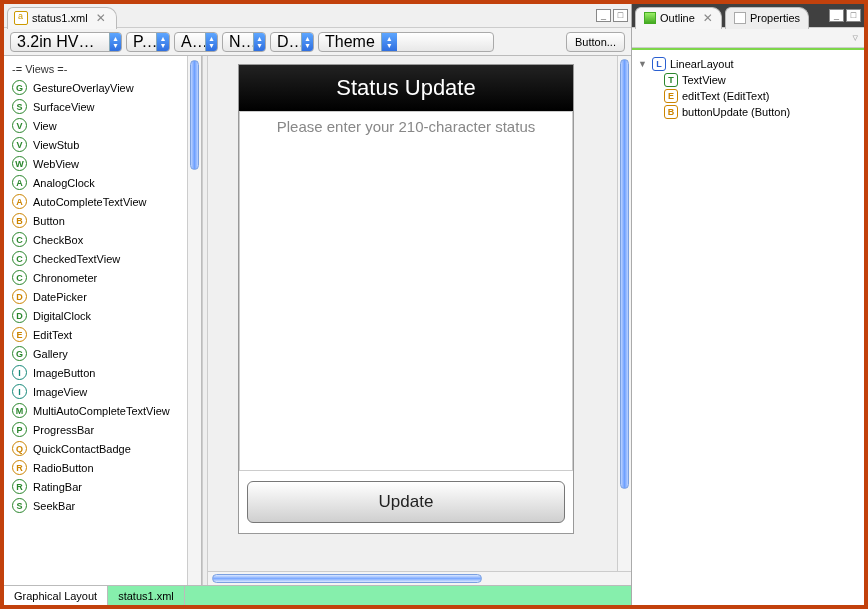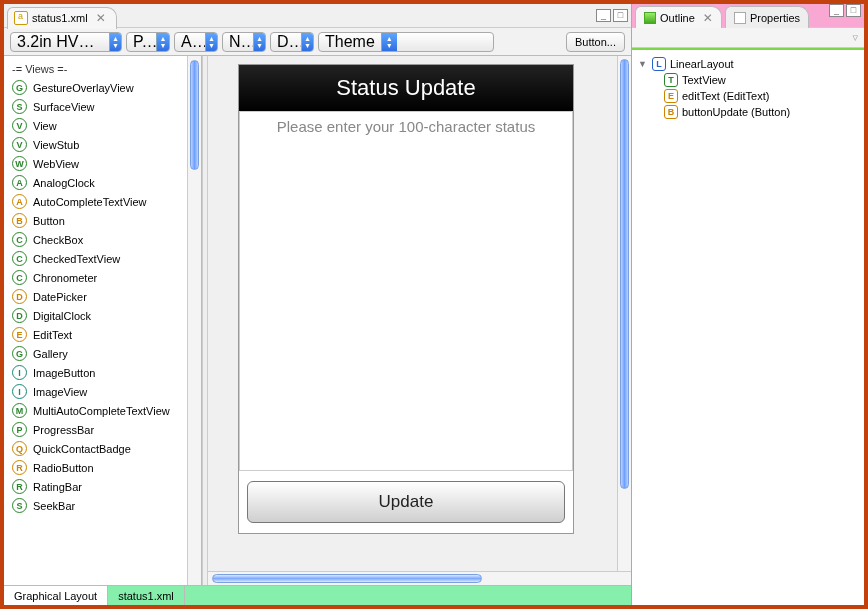--- a/index.html
+++ b/index.html
@@ -53,21 +53,21 @@
   .canvas-area .scrollbar { position: absolute; right: 0; top: 0; bottom: 0; }
   .canvas-area .scrollbar .thumb { top: 3px; height: 430px; }
   .h-scroll { height: 14px; border-top: 1px solid #ccc; background: #f4f4f4; position: relative; }
   .h-scroll .thumb { position: absolute; top: 2px; bottom: 2px; left: 4px; width: 270px; border-radius: 6px; background: linear-gradient(#dbe8ff,#7eaaff,#dbe8ff); border: 1px solid #7aa0e0; }
 
   .bottom-tabs { display: flex; height: 20px; border-top: 1px solid #bbb; background: #86efac; }
   .bottom-tab { padding: 2px 10px; border-right: 1px solid #bbb; font-size: 11px; display: flex; align-items: center; }
   .bottom-tab.active { background: #fff; }
 
   
-  .outline-tab-row { display: flex; height: 24px; border-bottom: 1px solid #ccc; background: #f9a8d4; }
+  .outline-tab-row { display: flex; align-items: center; height: 24px; border-bottom: 1px solid #ccc; background: #404040; }
   .outline-tab { display: flex; align-items: center; gap: 4px; padding: 2px 8px; border: 1px solid #bbb; border-bottom: none; border-top-left-radius: 6px; border-top-right-radius: 10px; background: #f6f6f6; margin-left: 3px; height: 22px; position: relative; top: 2px; font-size: 11px; }
   .outline-icon { width: 12px; height: 12px; display: inline-block; }
   .outline-icon.out { background: linear-gradient(#9e6,#4a2); border: 1px solid #4a2; }
   .outline-icon.prop { background: #fff; border: 1px solid #aaa; }
   .outline-tools { height: 20px; display: flex; align-items: center; justify-content: flex-end; padding: 0 6px; border-bottom: 1px solid #ccc; }
   .tree { padding: 6px 6px; font-size: 11px; background: #fff; flex: 1; border-top: 2.5px solid #7dd64a; }
   .tree-row { display: flex; align-items: center; gap: 4px; padding: 1px 0; }
   .disclosure { width: 10px; color: #777; font-size: 9px; }
   .letter-badge { width: 14px; height: 14px; border: 1.5px solid; border-radius: 3px; display: inline-flex; align-items: center; justify-content: center; font-size: 9px; font-weight: bold; }
   .lb-L { border-color: #2a5fd0; color: #2a5fd0; }
@@ -224,21 +224,21 @@
         <div class="scrollbar">
             <div class="thumb"></div>
           </div>
       </div>
       <div class="splitter"></div>
       <div class="canvas-wrap">
         <div class="canvas-inner">
           <div class="canvas-area">
             <div class="device">
               <div class="device-title">Status Update</div>
-              <div class="device-edit">Please enter your 100-character status</div>
+              <div class="device-edit">Please enter your 210-character status</div>
               <div class="device-btn">Update</div>
             </div>
             <div class="scrollbar">
                 <div class="thumb"></div>
               </div>
           </div>
         </div>
         <div class="h-scroll">
             <div class="thumb"></div>
           </div>

